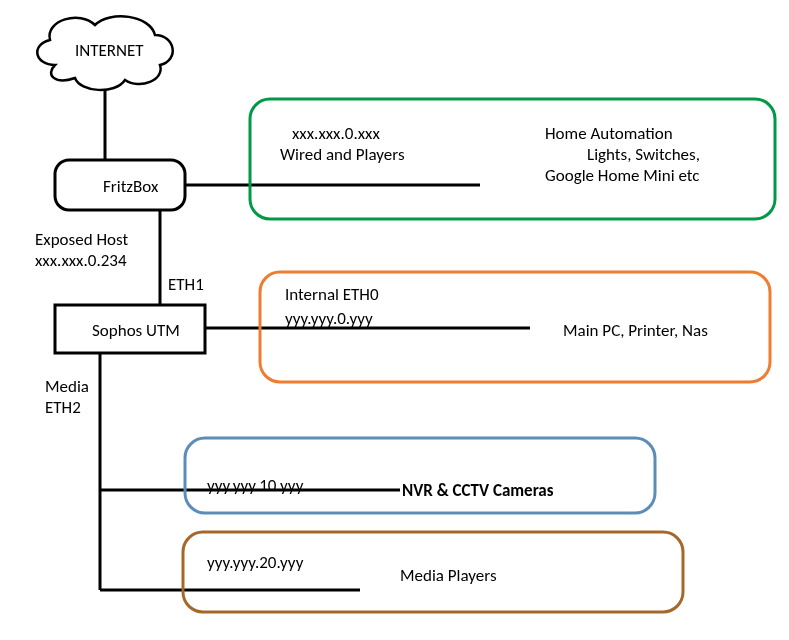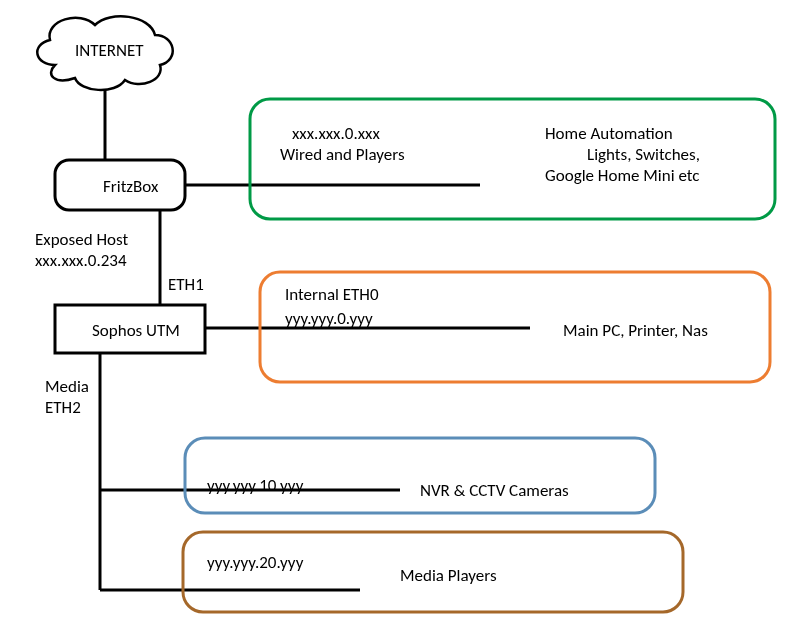--- a/index.html
+++ b/index.html
@@ -84,16 +84,16 @@
 <div class="label" style="left:56px; top:320px;margin-left:36px;">Sophos UTM</div>
 
 <div class="label" style="left:285px; top:284px;">Internal ETH0</div>
 <div class="label" style="left:285px; top:308px;">yyy.yyy.0.yyy</div>
 <div class="label" style="left:550px; top:320px;margin-left:13px;">Main PC, Printer, Nas</div>
 
 <div class="label" style="left:45px; top:376px;">Media</div>
 <div class="label" style="left:45px; top:397px;">ETH2</div>
 
 <div class="label" style="left:207px; top:435px;margin-top:40px;">yyy.yyy.10.yyy</div>
-<div class="label" style="left:420px; top:480px;">NVR &amp; CCTV Cameras</div>
+<div class="label" style="left:402px; top:480px;font-weight:bold;">NVR &amp; CCTV Cameras</div>
 
 <div class="label" style="left:207px; top:552px;">yyy.yyy.20.yyy</div>
 <div class="label" style="left:400px; top:565px;">Media Players</div>
 
 </body></html>

